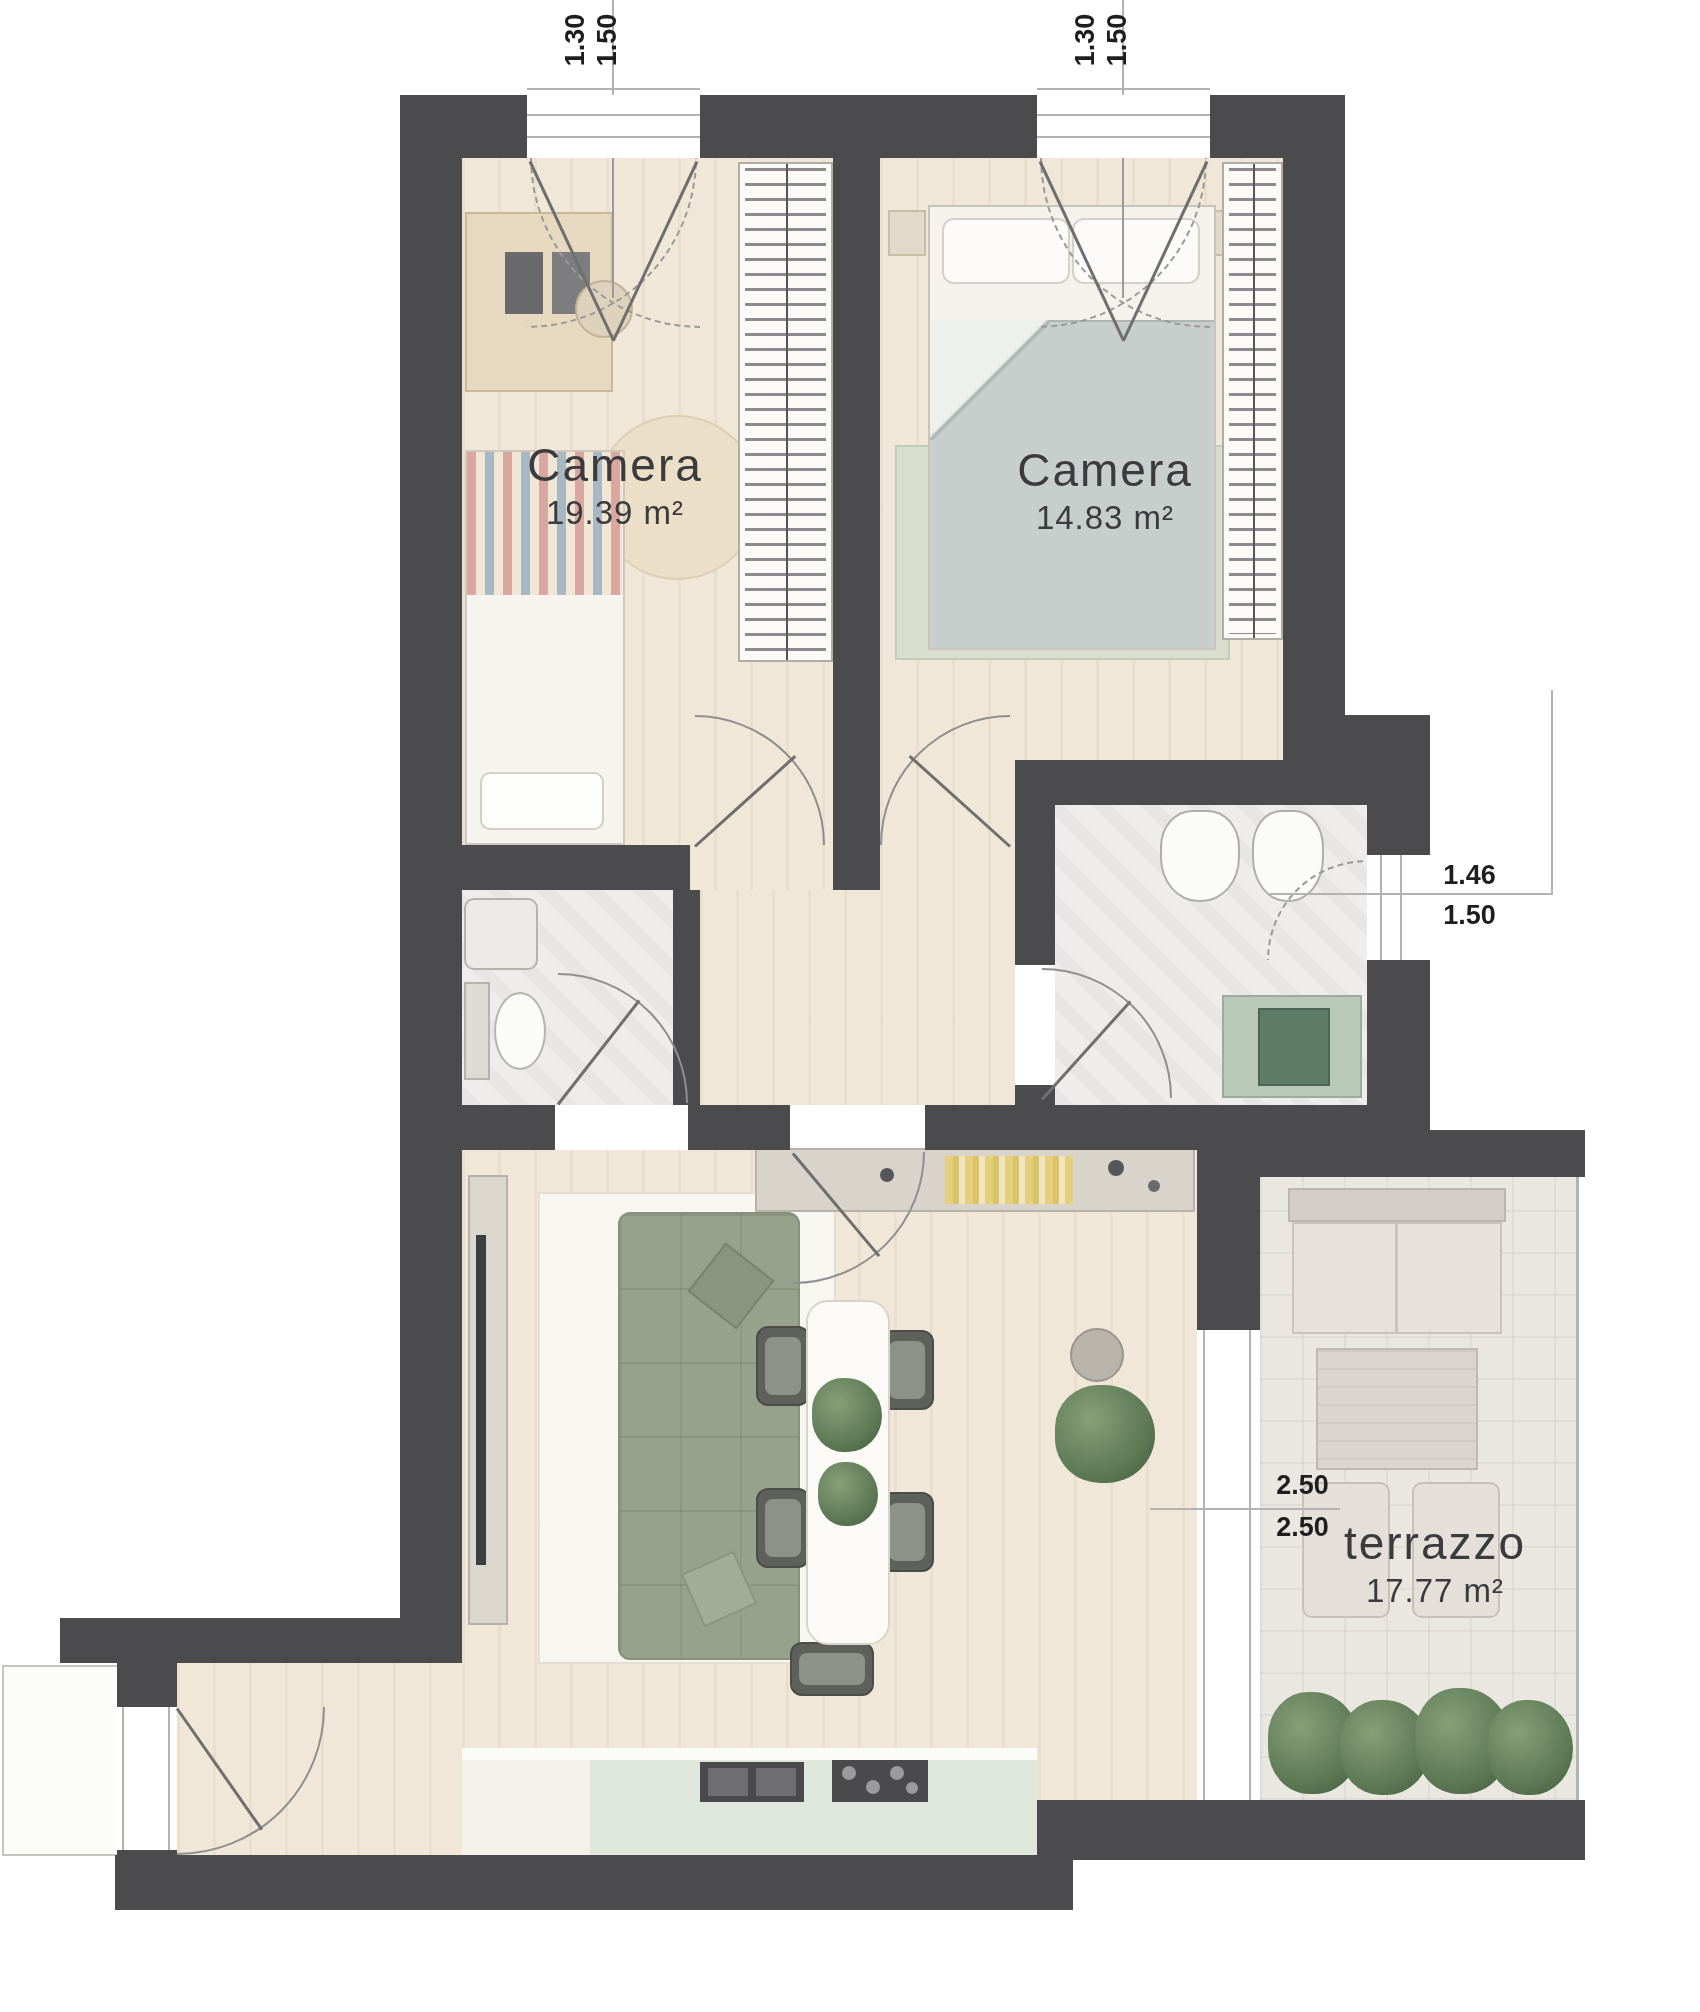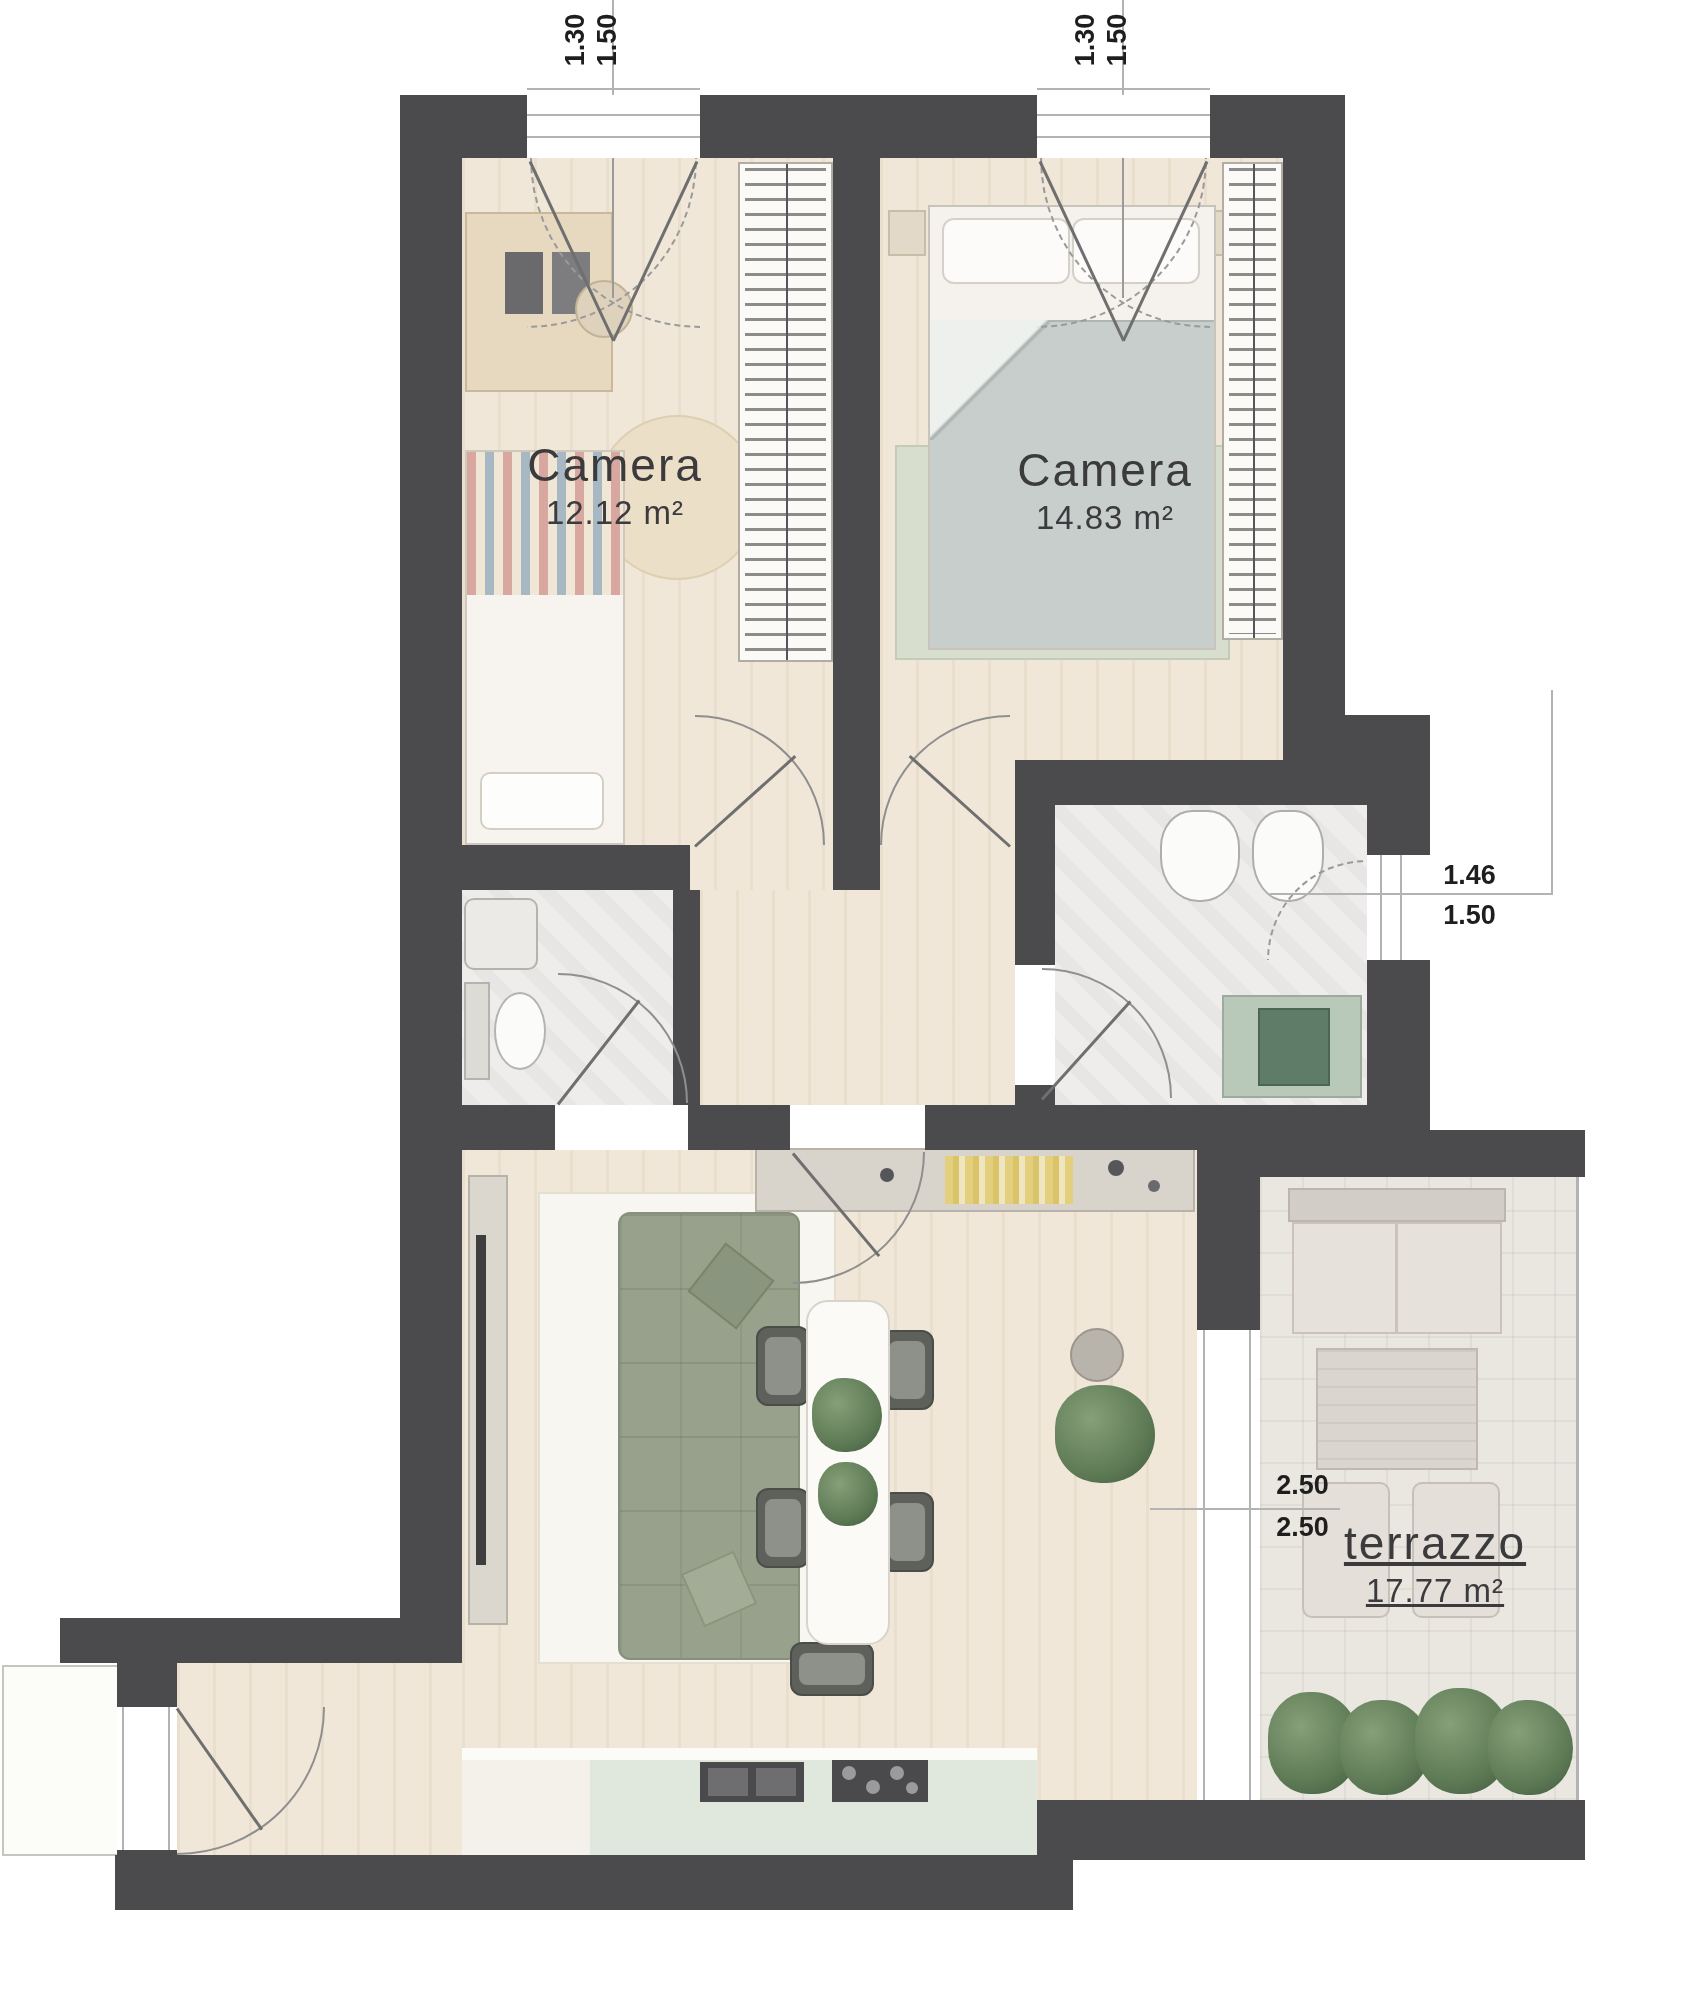--- a/index.html
+++ b/index.html
@@ -255,26 +255,26 @@
   <div class="tline" style="left:1270px;top:893px;width:283px;height:2px;"></div>
   <div class="tline" style="left:1551px;top:690px;width:2px;height:205px;"></div>
   <div class="dim" style="left:1432px;top:860px;width:75px;height:30px;">1.46</div>
   <div class="dim" style="left:1432px;top:900px;width:75px;height:30px;">1.50</div>
   <div class="tline" style="left:1150px;top:1508px;width:190px;height:2px;"></div>
   <div class="dim" style="left:1265px;top:1470px;width:75px;height:32px;">2.50</div>
   <div class="dim" style="left:1265px;top:1512px;width:75px;height:32px;">2.50</div>
 
   <div class="room-label" style="left:480px;top:440px;width:270px;">
     <div class="nm">Camera</div>
-    <div class="ar">12.12 m²</div>
+    <div class="ar">19.39 m²</div>
   </div>
   <div class="room-label" style="left:970px;top:445px;width:270px;">
     <div class="nm">Camera</div>
     <div class="ar">14.83 m²</div>
   </div>
   <div class="room-label" style="left:615px;top:1562px;width:500px;">
   </div>
-  <div class="room-label" style="left:1310px;top:1518px;width:250px;text-decoration:underline;">
+  <div class="room-label" style="left:1310px;top:1518px;width:250px;">
     <div class="nm">terrazzo</div>
     <div class="ar">17.77 m²</div>
   </div>
 
 </div>
 
 </body></html>

